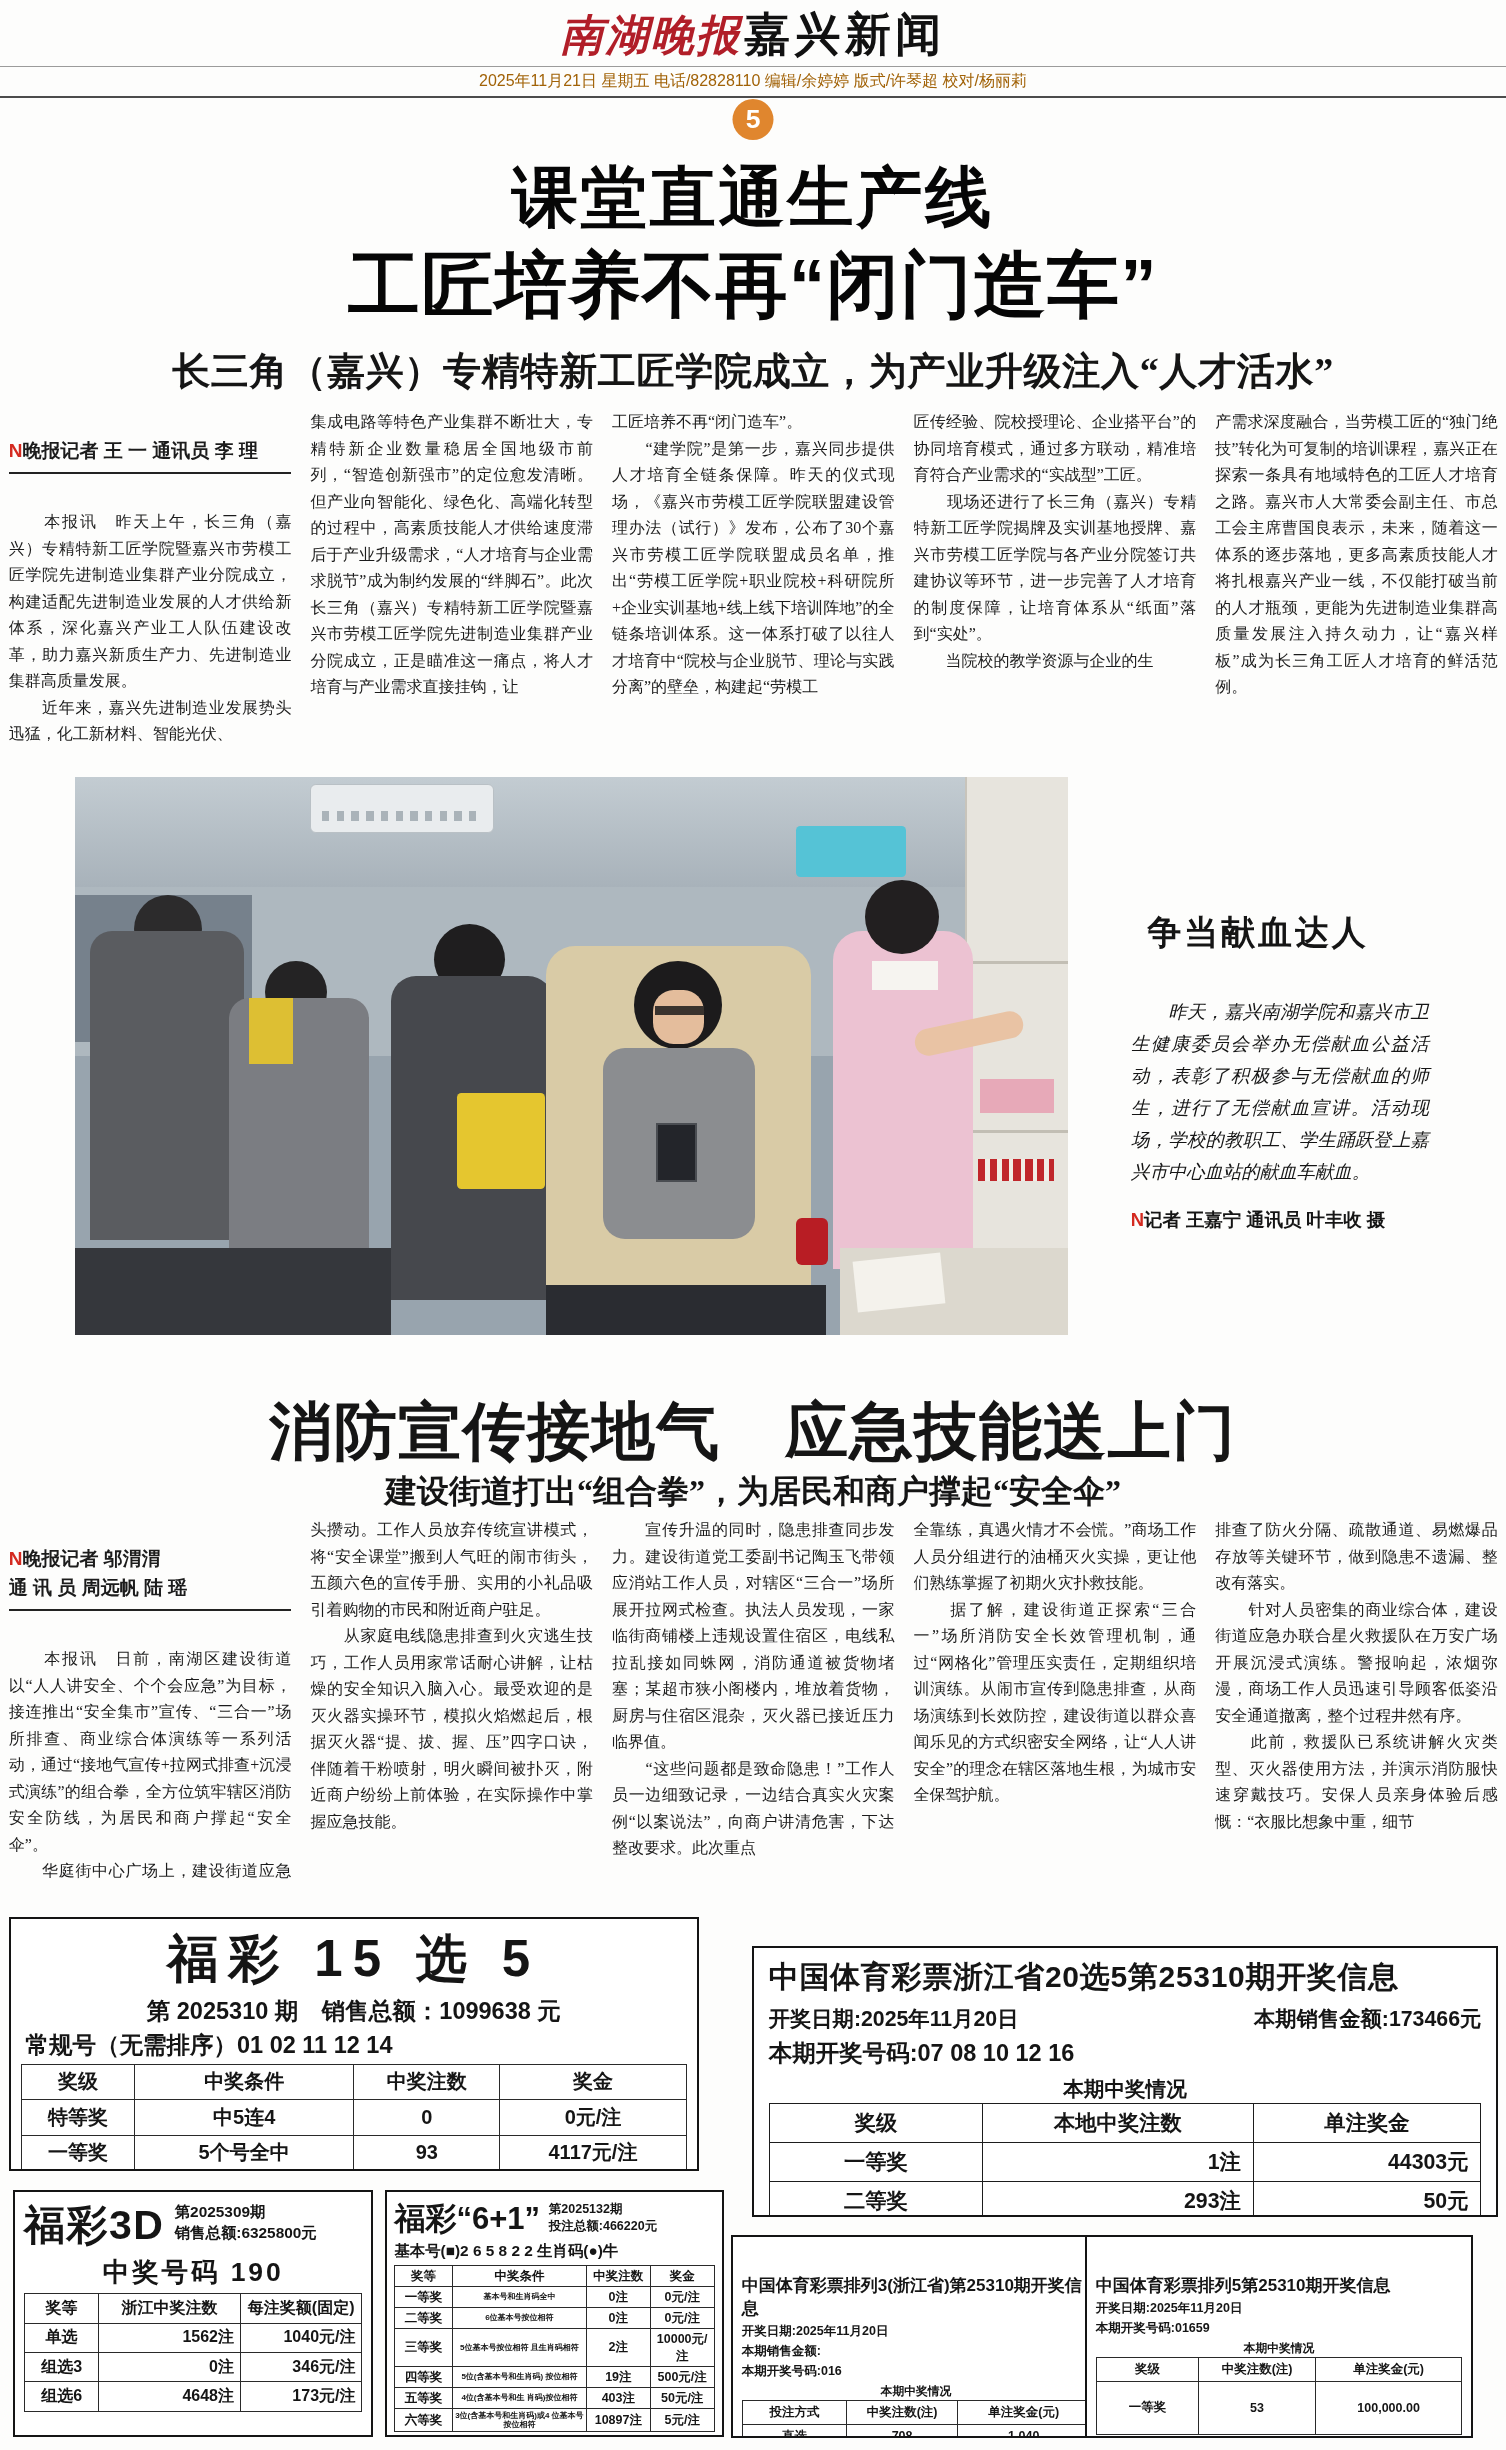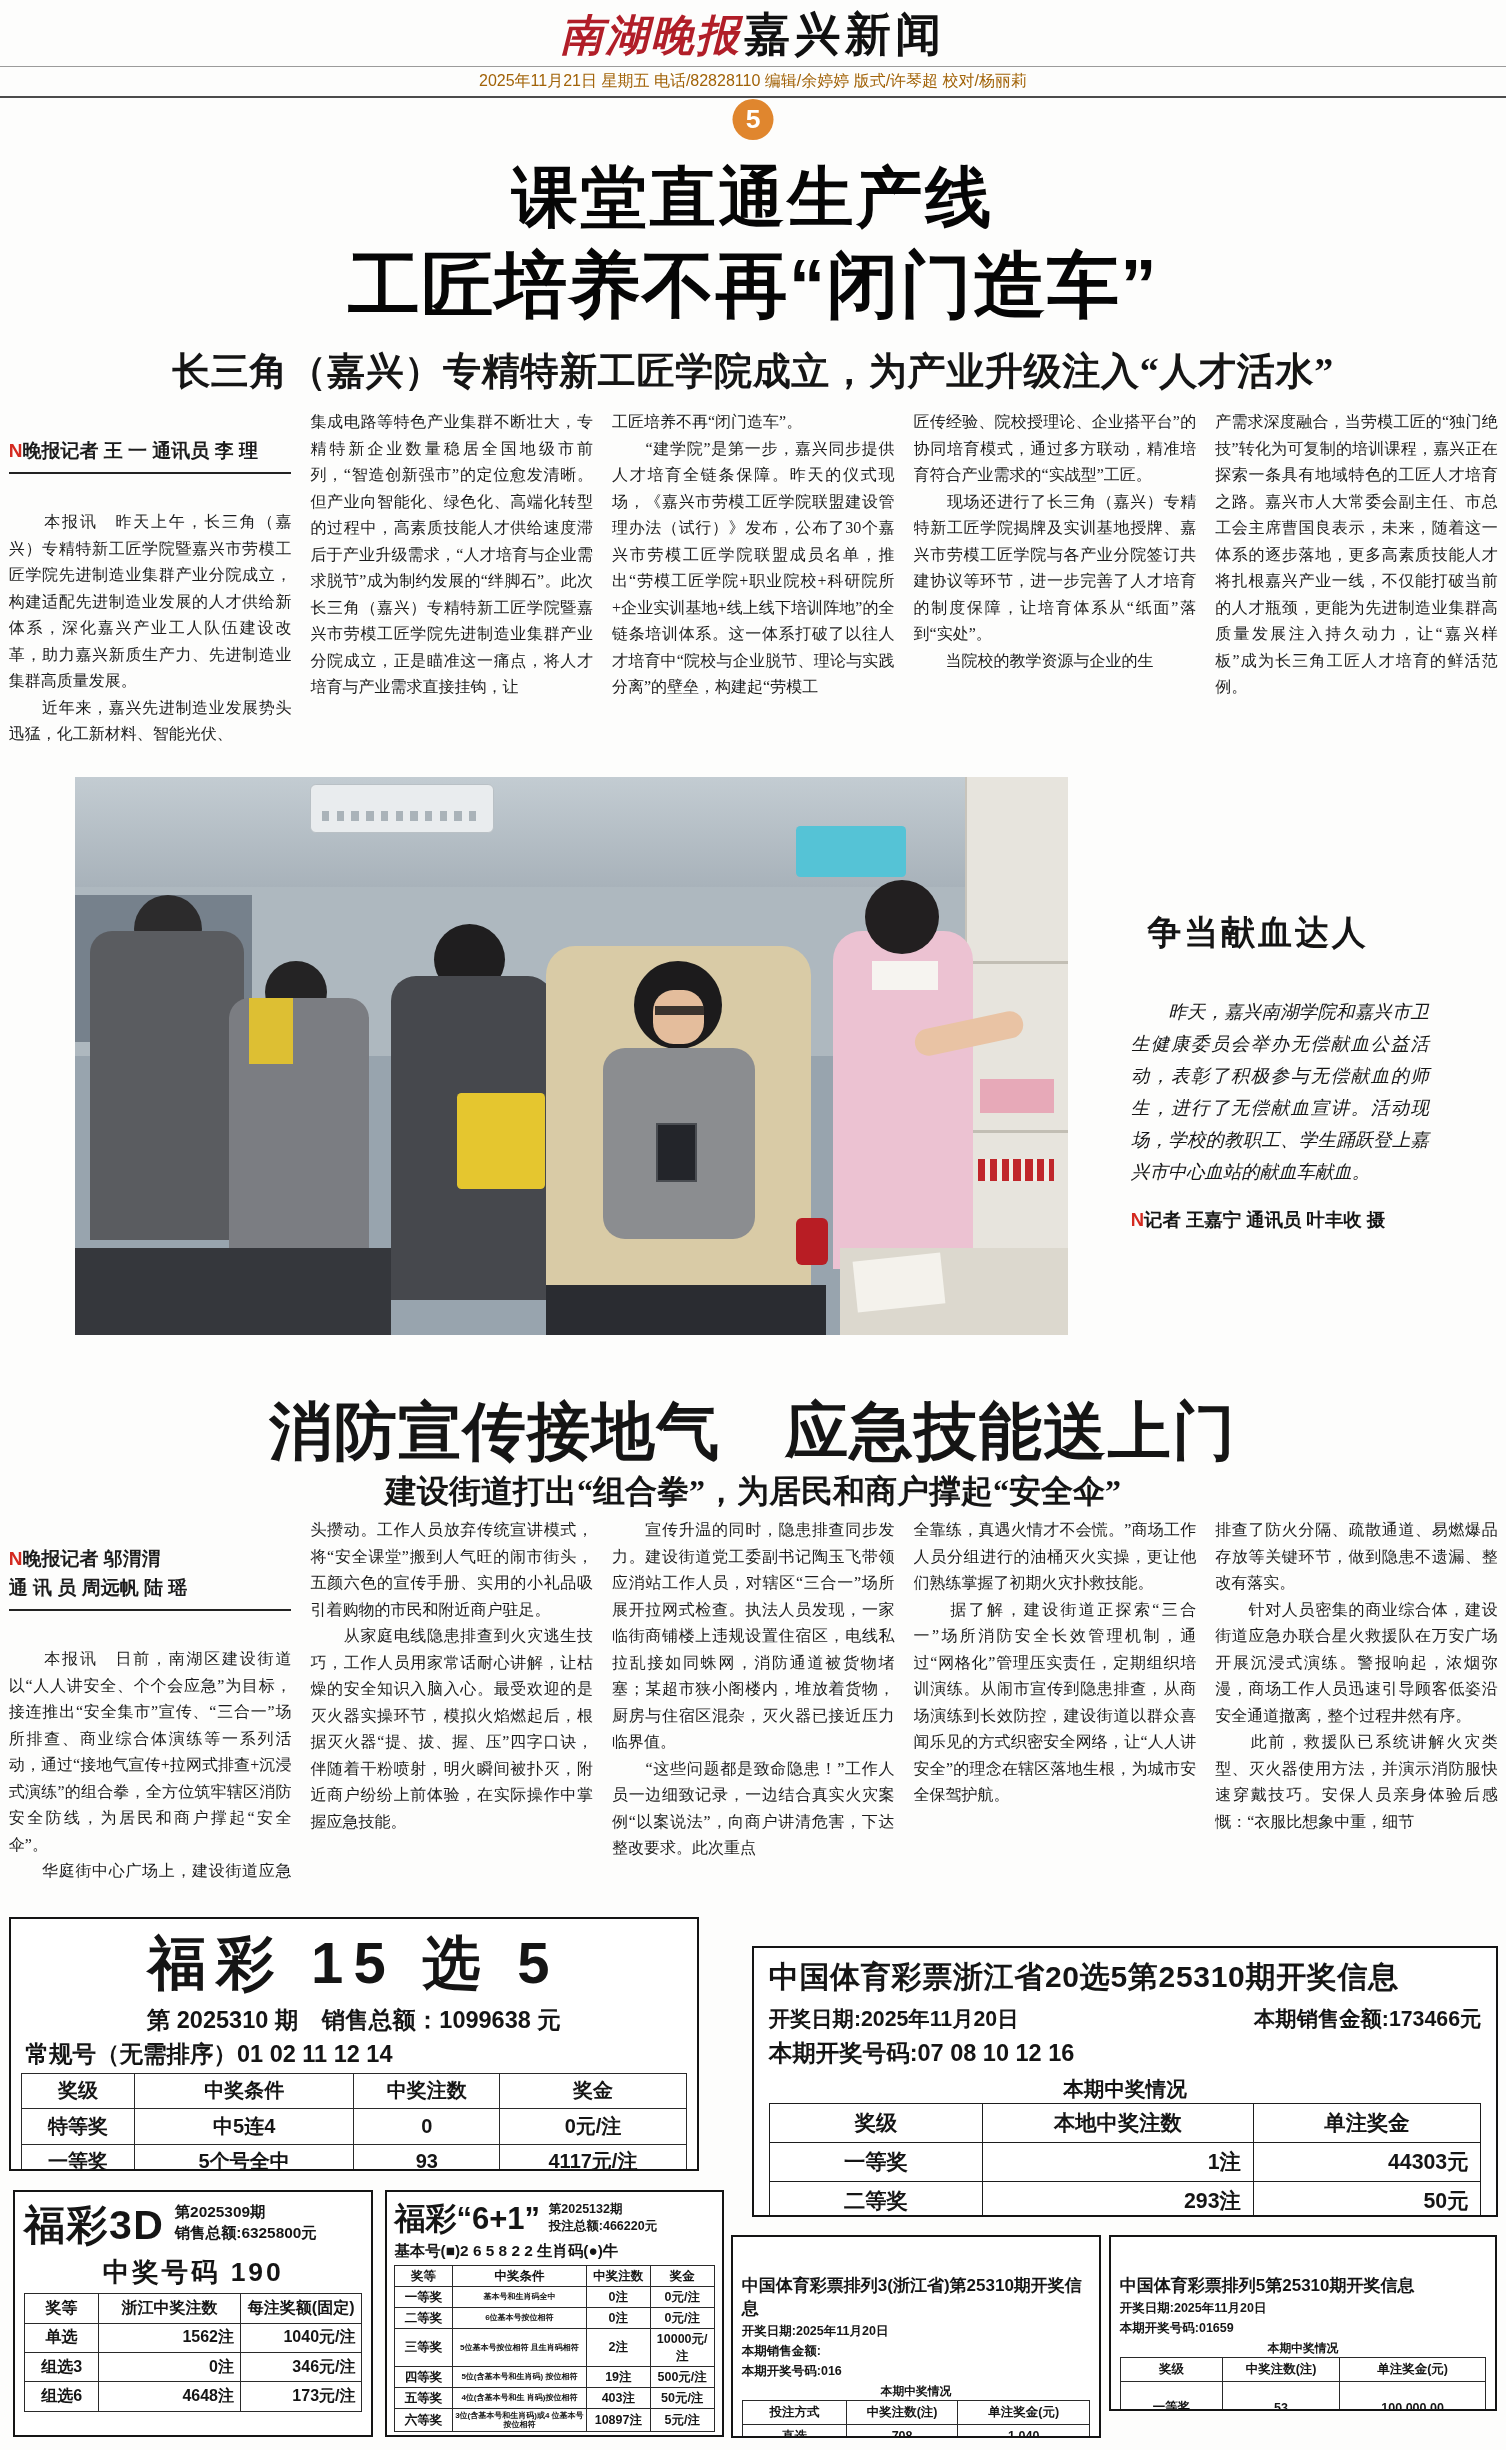--- a/index.html
+++ b/index.html
@@ -70,21 +70,21 @@
   .cap-body { font-size:18.4px; line-height:32px; text-align:justify; white-space:pre-line; font-style:italic;margin-left:44px; }
   .cap-credit { margin-top:19px; text-align:center; font-size:18.4px; font-weight:bold; font-family:"Liberation Sans",sans-serif; }
 
   
   .headline2 { position:absolute; top:1389px; left:0; width:100%; text-align:center; font-size:63px; font-weight:bold; letter-spacing:1.5px; font-family:"Liberation Sans","DejaVu Sans",sans-serif; }
   .subhead2 { position:absolute; top:1470px; left:0; width:100%; text-align:center; font-size:32px; font-weight:bold; }
 
   
   .lbox { position:absolute; border:2.9px solid #141414; background:#fff; overflow:hidden; font-family:"Liberation Sans","DejaVu Sans",sans-serif; }
   .box-fc15 { left:8.8px; top:1917px; width:690px; height:254px; padding:5.9px 10.3px; }
-  .fc15-title { text-align:center; font-size:58px; font-weight:bold; letter-spacing:10.3px; }
+  .fc15-title { text-align:center; font-size:51px; font-weight:bold; letter-spacing:10.3px; }
   .fc15-issue { text-align:center; font-size:23.5px; font-weight:bold; margin-top:1.5px; }
   .fc15-nums { font-size:23.5px; font-weight:bold; margin:1.5px 0 2.9px 4.4px; }
   table { border-collapse:collapse; width:100%; }
   .fc15-table td, .fc15-table th { border:1.5px solid #2a2a2a; font-size:20px; font-weight:bold; text-align:center; padding:3.7px 2.9px; }
 
   .box-sport20 { left:752px; top:1946px; width:746px; height:271px; padding:8.8px 14.7px; }
   .sp20-title { font-size:30px; font-weight:bold; letter-spacing:0.7px; }
   .sp20-row { display:flex; justify-content:space-between; font-size:21.3px; font-weight:bold; margin-top:5.9px; }
   .sp20-nums { font-size:23.5px; font-weight:bold; margin-top:4.4px; }
   .sp20-sec { text-align:center; font-size:20.6px; font-weight:bold; margin-top:5.9px; }
@@ -104,21 +104,21 @@
   .box-fc61 { left:385px; top:2190px; width:339px; height:247px; padding:5.9px 7.4px; }
   .fc61-head { display:flex; gap:8.8px; }
   .fc61-title { font-size:31px; font-weight:bold; }
   .fc61-meta { font-size:12.5px; font-weight:bold; line-height:17px; padding-top:2.9px; }
   .fc61-base { font-size:15.4px; font-weight:bold; margin:1.5px 0 2.9px 0; }
   .fc61-table td, .fc61-table th { border:1.1px solid #2a2a2a; font-size:12.5px; font-weight:bold; text-align:center; padding:1.5px 2.2px; }
   .fc61-table .cond { font-size:8px; line-height:9.6px; }
   .fc61-more { font-size:13.2px; margin-top:2.9px; }
 
   .box-pl3 { left:731px; top:2235px; width:370px; height:203px; padding:5.9px 8.8px; }
-  .box-pl5 { left:1109px; top:2235px; width:388px; height:176px; padding:5.9px 8.8px; }
+  .box-pl5 { left:1085px; top:2235px; width:388px; height:203px; padding:5.9px 8.8px; }
   .pl-title { font-size:17px; font-weight:bold;margin-top:31px; }
   .pl-line { font-size:12.5px; font-weight:bold; margin-top:2.9px; }
   .pl-sec { text-align:center; font-size:11.8px; font-weight:bold; margin-top:4.4px; }
   .pl-table td, .pl-table th { border:1.1px solid #2a2a2a; font-size:12.5px; font-weight:bold; text-align:center; padding:2.9px 4.4px; }
   .pl-note { text-align:right; font-size:11px; font-weight:bold; margin-top:5.9px; }
   .pl5-row td { height:53px; }
 </style>
 </head>
 <body>
 

